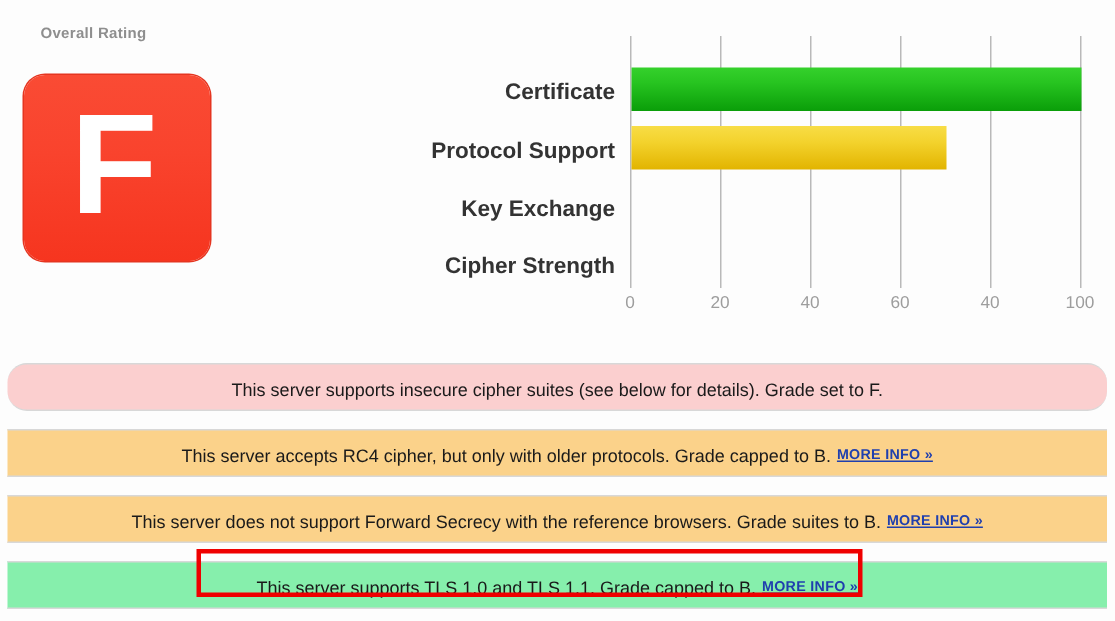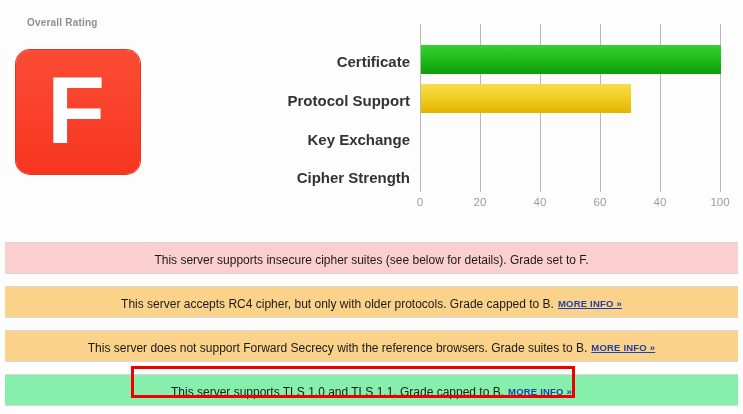--- a/index.html
+++ b/index.html
@@ -232,17 +232,17 @@
         <div class="xlabel" style="left: 180px;">60</div>
         <div class="xtick" style="left: 240px;"></div>
         <div class="xlabel" style="left: 240px;">40</div>
         <div class="xtick" style="left: 300px;"></div>
         <div class="xlabel" style="left: 300px;">100</div>
       </div>
   </div>
 </div>
 
 <div id="alerts">
-    <div class="alert-row sev-error" style="background: rgb(251, 207, 207);"><span class="alert-text">This server supports insecure cipher suites (see below for details). Grade set to F.</span></div>
+    <div class="alert-row sev-error" style="background: rgb(251, 207, 207); border-radius: 13px;"><span class="alert-text">This server supports insecure cipher suites (see below for details). Grade set to F.</span></div>
     <div class="alert-row sev-warn" style="background: rgb(251, 210, 138);"><span class="alert-text">This server accepts RC4 cipher, but only with older protocols. Grade capped to B.</span><span class="more-info">MORE INFO »</span></div>
     <div class="alert-row sev-warn" style="background: rgb(251, 210, 138);"><span class="alert-text">This server does not support Forward Secrecy with the reference browsers. Grade suites to B.</span><span class="more-info">MORE INFO »</span></div>
     <div class="alert-row sev-warn highlighted" style="background: #86efac;"><span class="alert-text">This server supports TLS 1.0 and TLS 1.1. Grade capped to B.</span><span class="more-info">MORE INFO »</span><div class="hl-box" style="border-color: rgb(239, 0, 0);"></div></div>
   </div>
 
 </body></html>

